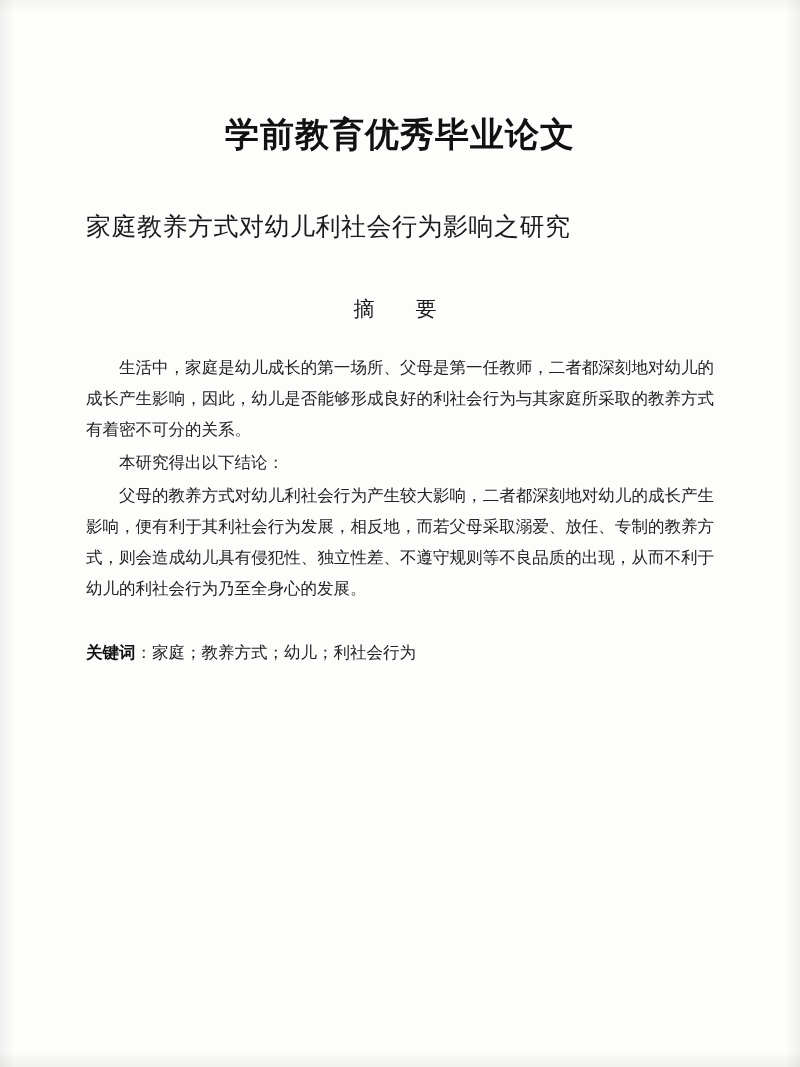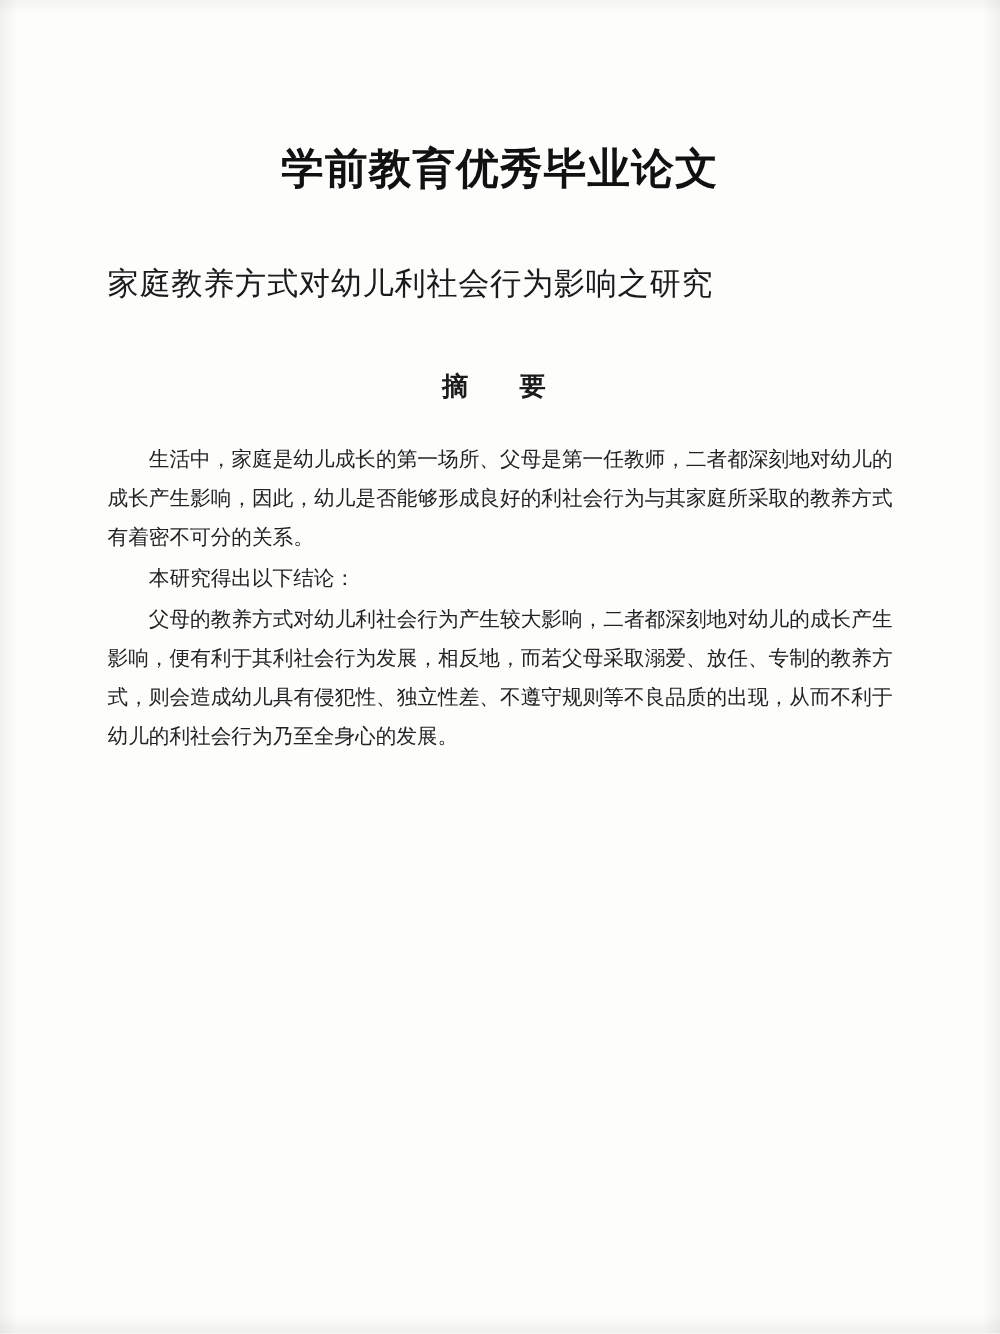--- a/index.html
+++ b/index.html
@@ -48,21 +48,21 @@
     font-family: "Liberation Sans", "DejaVu Sans", sans-serif;
     font-weight: 400;
     font-size: 25px;
     letter-spacing: 0.5px;
     margin-top: 52px;
     color: #1b1b1b;
   }
   .section-heading {
     text-align: center;
     font-family: "Liberation Sans", "DejaVu Sans", sans-serif;
-    font-weight: 700;
+    font-weight: 400;
     font-size: 21px;
     letter-spacing: 10px;
     margin-top: 52px;
     color: #1b1b1b;
   }
   .abstract-body {
     margin-top: 30px;
     font-size: 16.5px;
     line-height: 31px;
     text-align: justify;
@@ -99,15 +99,18 @@
     <h2 class="doc-subtitle">家庭教养方式对幼儿利社会行为影响之研究</h2>
 
     <h3 class="section-heading">摘　要</h3>
 
     <div class="abstract-body">
       <p class="indent">生活中，家庭是幼儿成长的第一场所、父母是第一任教师，二者都深刻地对幼儿的成长产生影响，因此，幼儿是否能够形成良好的利社会行为与其家庭所采取的教养方式有着密不可分的关系。</p>
       <p class="indent">本研究得出以下结论：</p>
       <p class="indent">父母的教养方式对幼儿利社会行为产生较大影响，二者都深刻地对幼儿的成长产生影响，便有利于其利社会行为发展，相反地，而若父母采取溺爱、放任、专制的教养方式，则会造成幼儿具有侵犯性、独立性差、不遵守规则等不良品质的出现，从而不利于幼儿的利社会行为乃至全身心的发展。</p>
     </div>
 
+    <div class="keywords">
+      <span class="kw-label">关键词</span><span>：家庭；教养方式；幼儿；利社会行为</span>
+    </div>
 
   </div>
 </div>
 
 </body></html>

